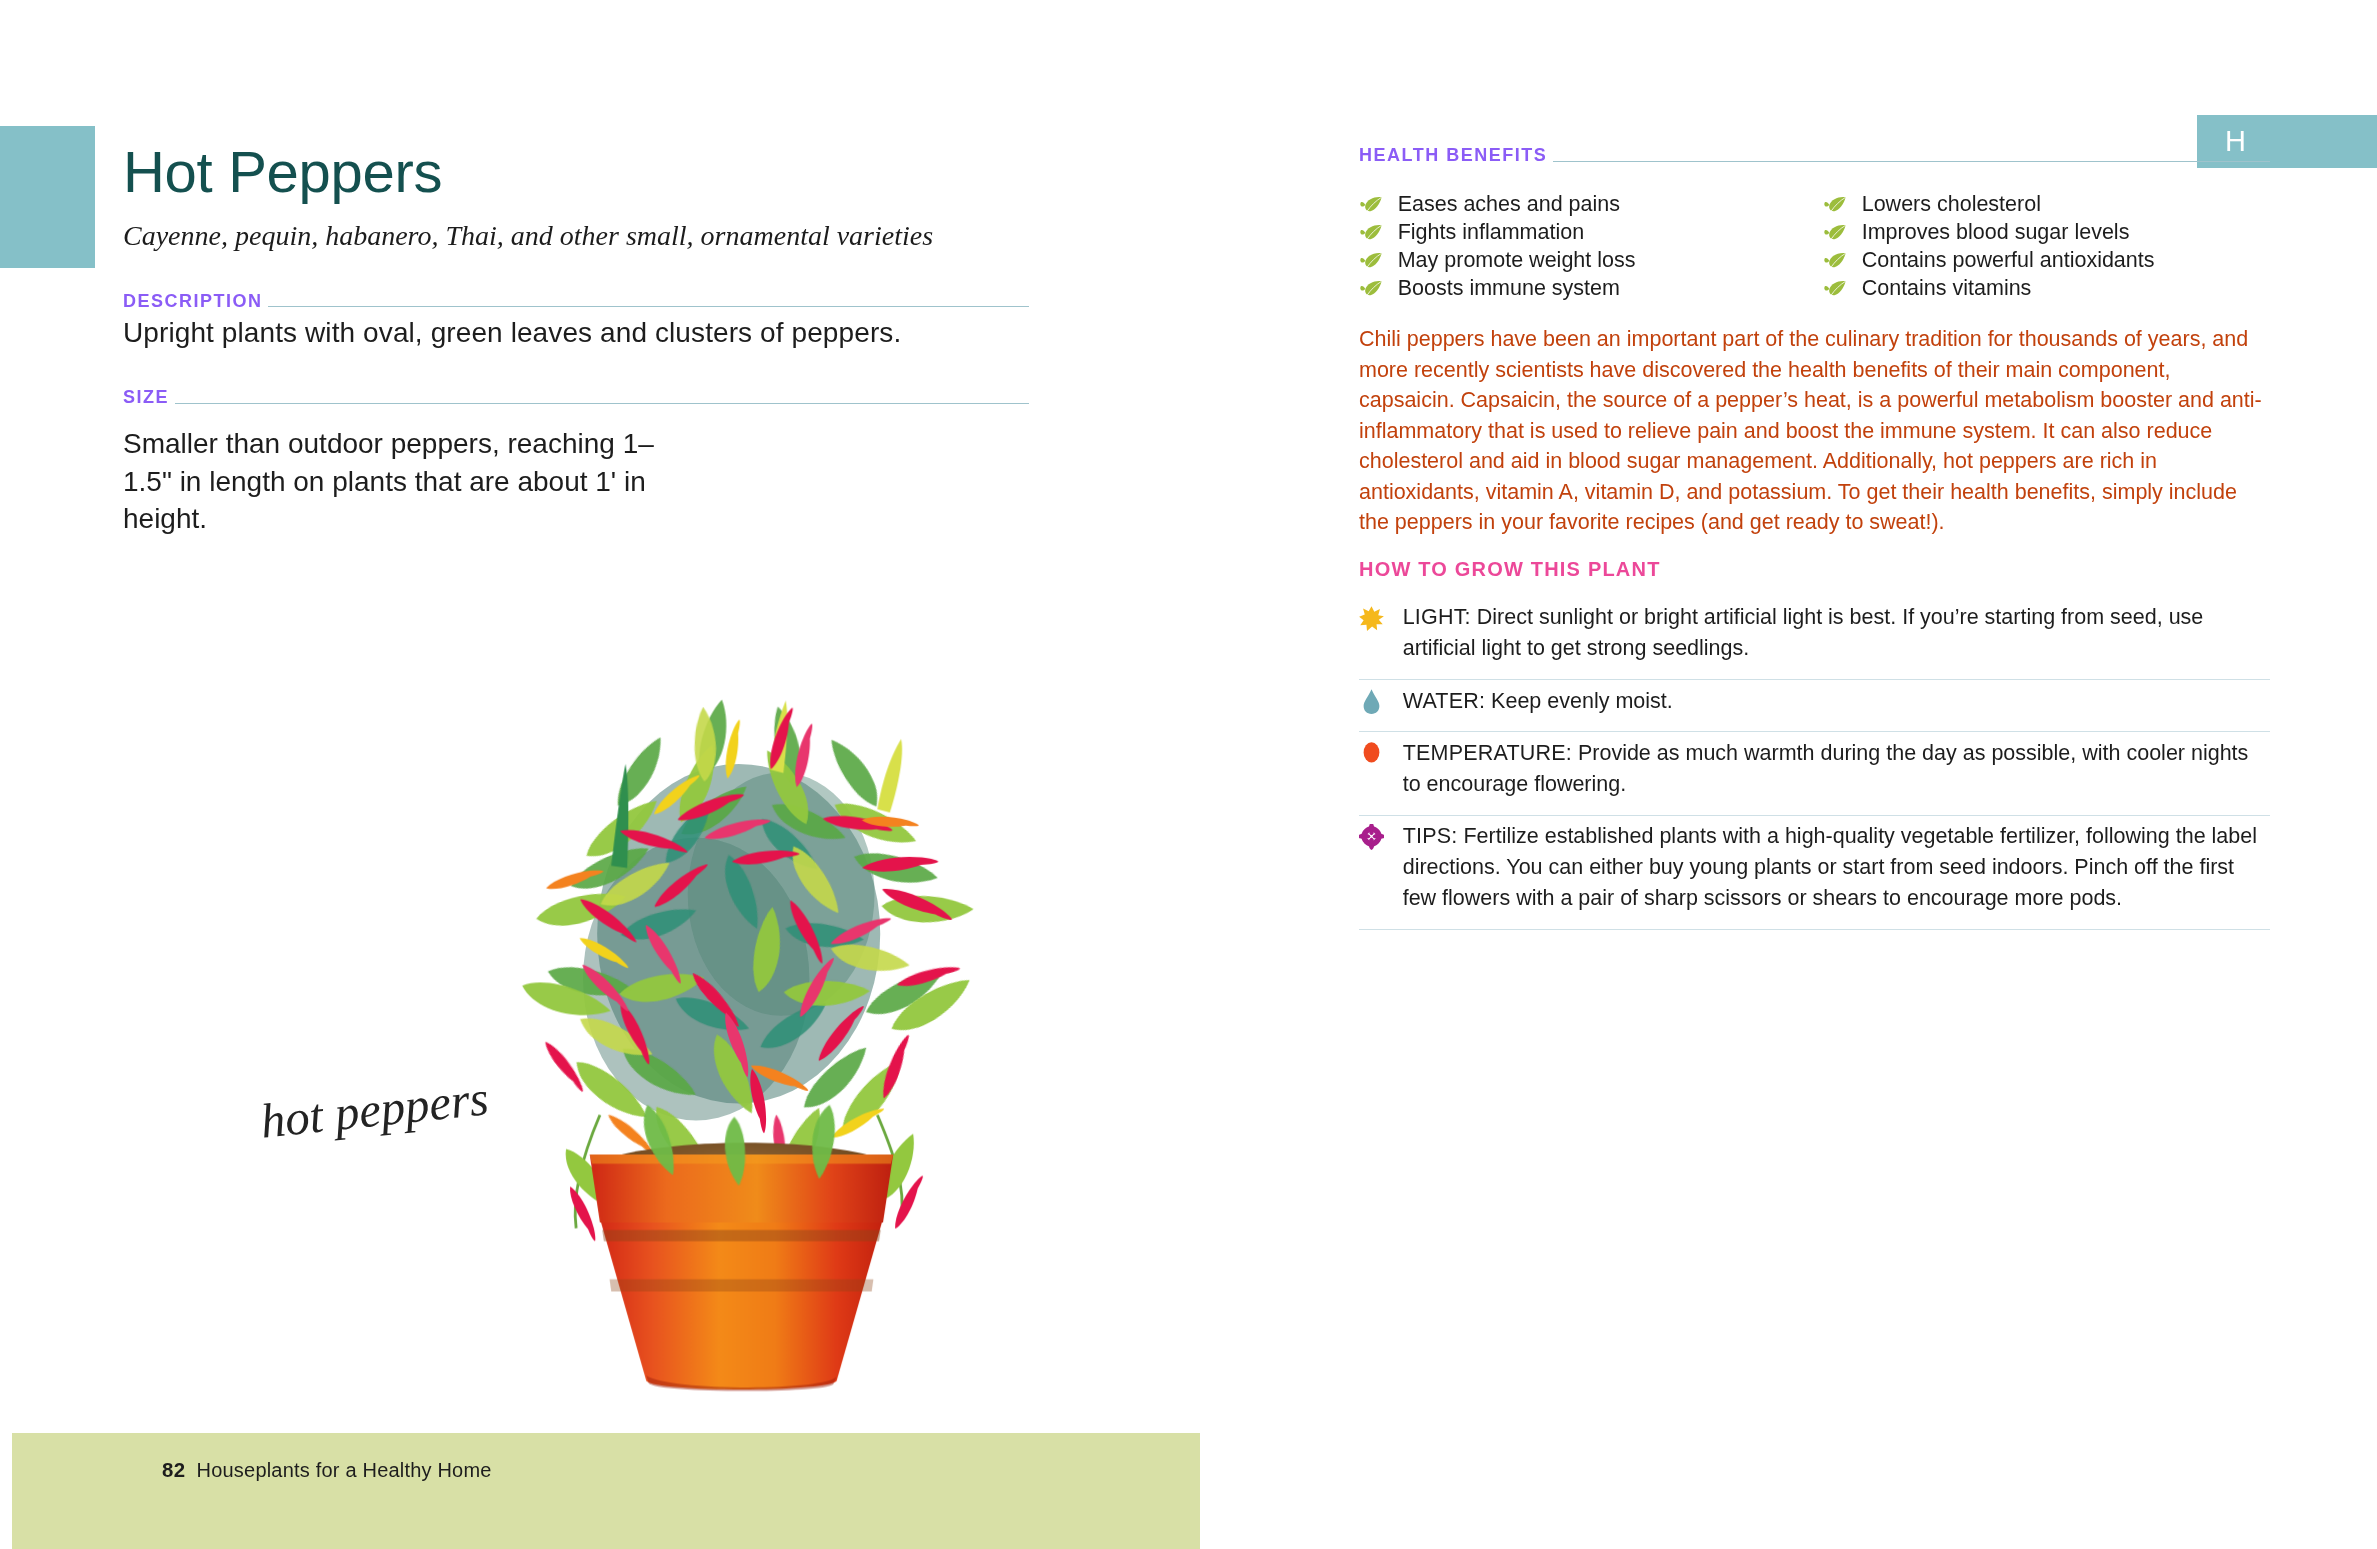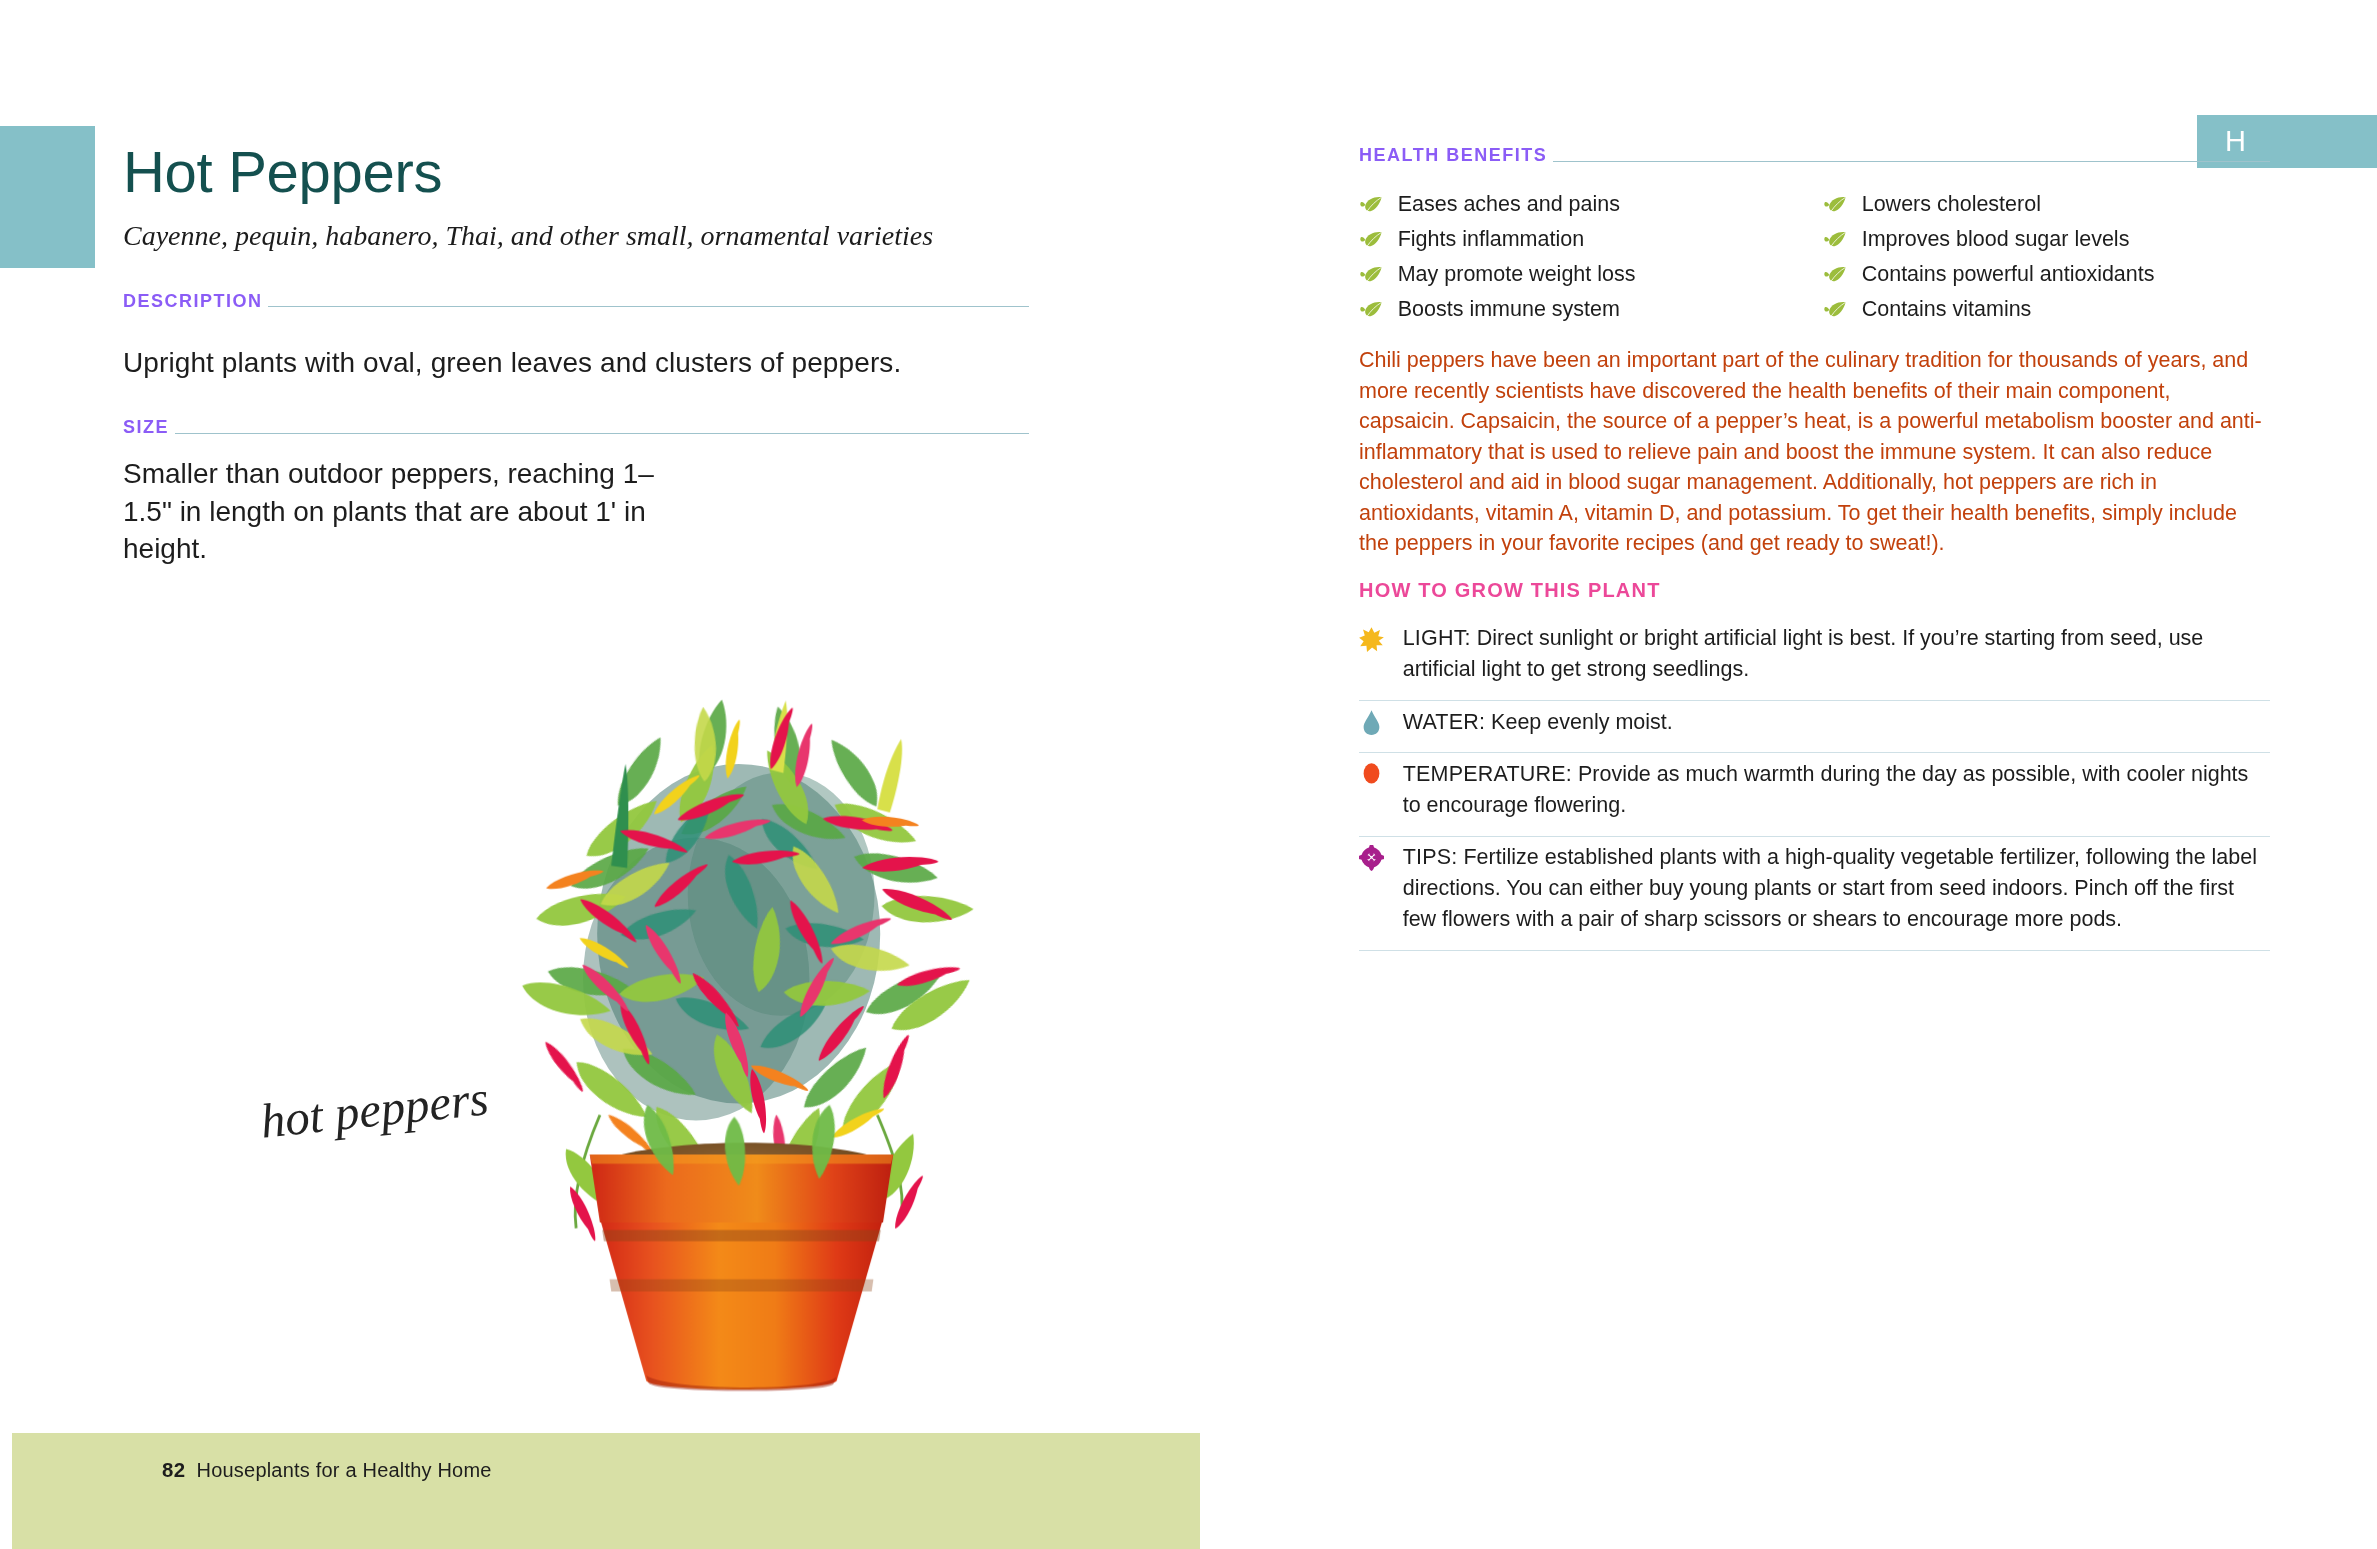--- a/index.html
+++ b/index.html
@@ -109,21 +109,21 @@
   }
   .section-head .rule {
     flex: 1;
     height: 1.1px;
     background: #9fc3cc;
     margin-left: 5.7px;
     margin-bottom: 2.3px;
   }
 
   .body-text {
-    margin-top: 34px;
+    margin-top: 4px;
     font-size: 28px;
     line-height: 1.34;
     color: #1d1d1d;
     letter-spacing: 0.1px;
   }
 
   .size-text {
     margin-top: 19px;
     font-size: 28px;
     line-height: 1.34;
@@ -148,21 +148,21 @@
     width: 238px;
     height: 108px;
   }
   .script-caption svg { width: 100%; height: 100%; }
 
   
   .benefits-grid {
     margin-top: 27px;
     display: grid;
     grid-template-columns: 464px 1fr;
-    row-gap: 8px;
+    row-gap: 1px;
   }
   .benefit {
     display: flex;
     align-items: center;
     font-size: 21.5px;
     color: #1d1d1d;
     line-height: 1.25;
   }
   .leaf-icon {
     width: 24px;

